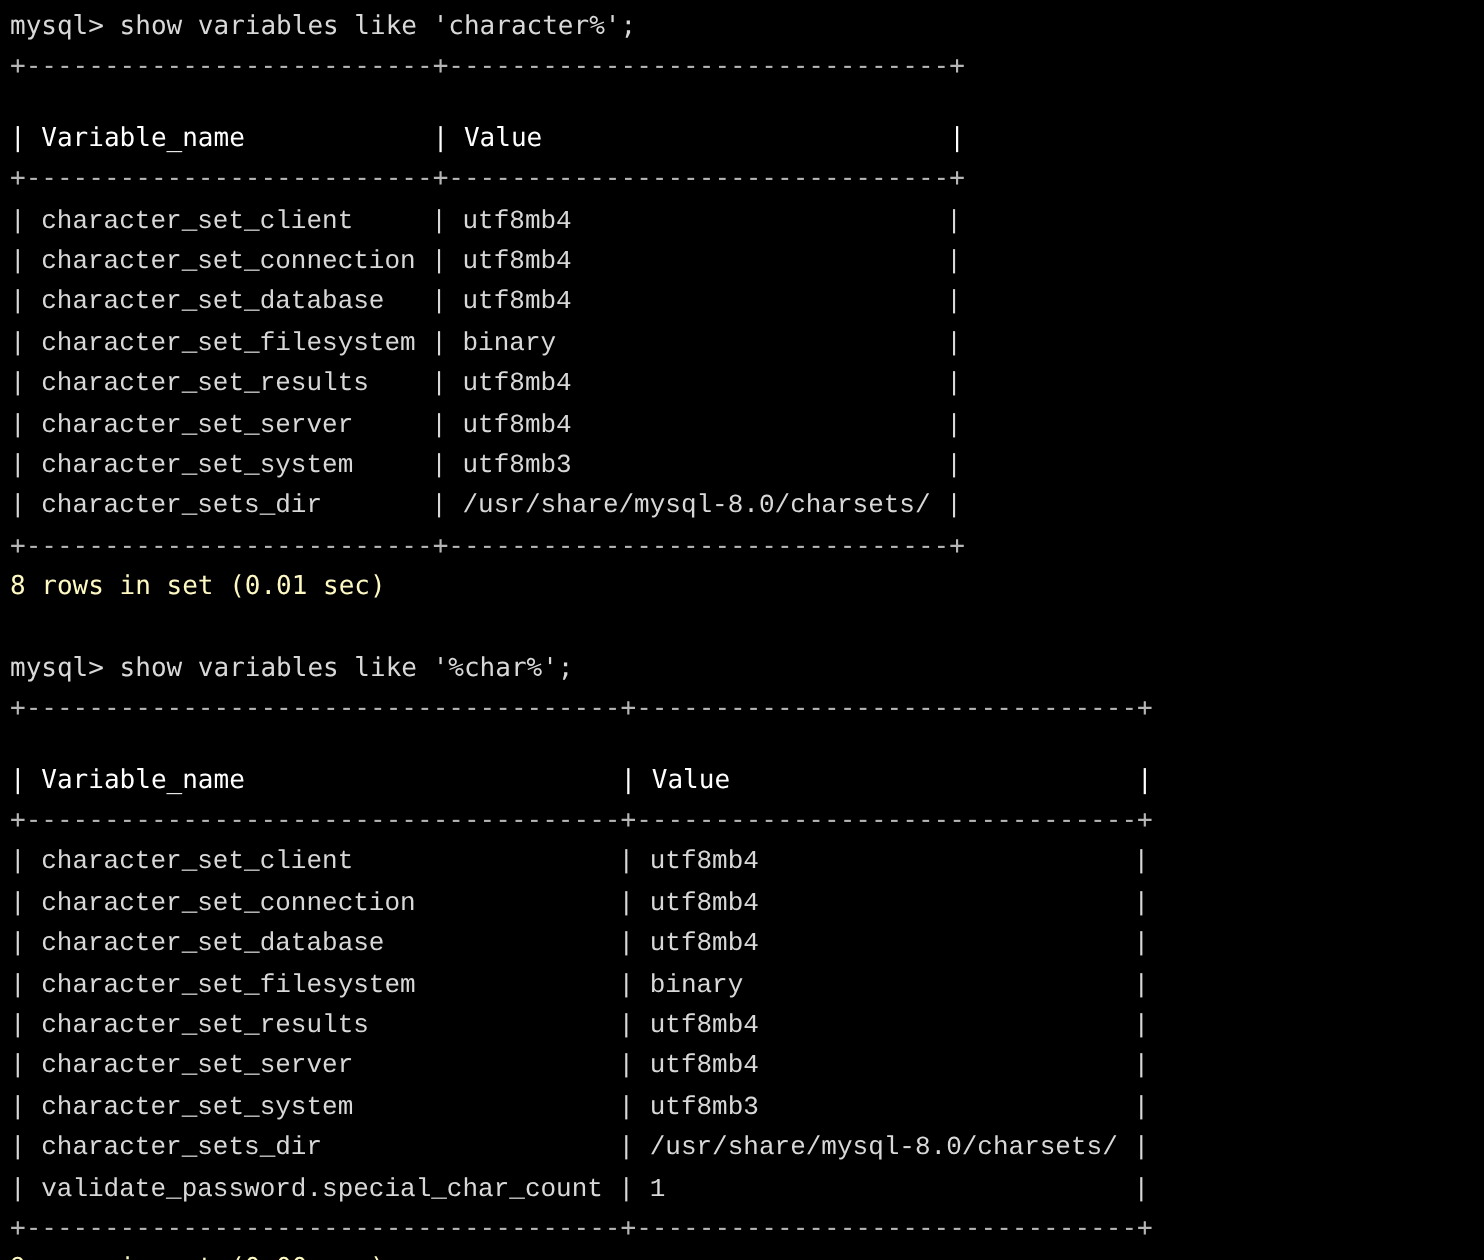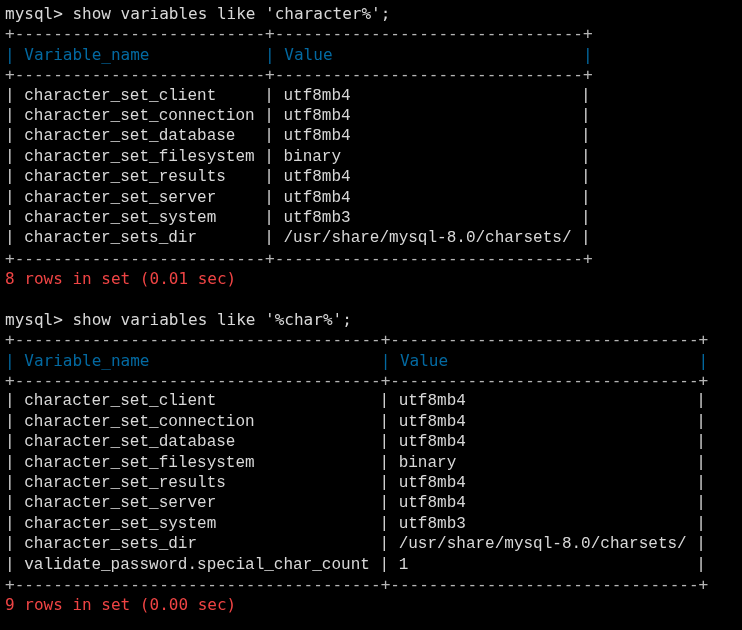--- a/index.html
+++ b/index.html
@@ -13,37 +13,37 @@
     height: 630px;
     overflow: hidden;
     font-family: "DejaVu Sans Mono", "Liberation Mono", monospace;
   }
   #terminal {
     width: 742px;
     height: 630px;
     background: #000000;
     color: #cfcfcf;
     font-family: "DejaVu Sans Mono", "Liberation Mono", monospace;
-    font-size: 16px;
+    font-size: 13px;
     line-height: 20.4px;
     letter-spacing: 0px;
     padding: 4px 0 0 5px;
     box-sizing: border-box;
     white-space: pre;
     overflow: hidden;
   }
   .term-line {
     display: block;
     white-space: pre;
     height: 20.4px;
     font-family: "DejaVu Sans Mono", "Liberation Mono", monospace;
   }
   .term-line.blank { color: transparent; }
   .rule { color: #b5b5b5; }
   .prompt-line { color: #d8d8d8; }
-  .status-line { color: #ef4444; }
+  .status-line { color: #fef9c3; }
   .row-line { color: #d8d8d8; font-family: Liberation Mono, monospace; }
-  .hdr-line { color: #0369a1; }
+  .hdr-line { color: #ffffff; margin-top: 15px; }
 </style>
 </head>
 <body>
 
 <div id="terminal"><span class="term-line prompt-line">mysql&gt; show variables like 'character%';</span><span class="term-line rule">+--------------------------+--------------------------------+</span><span class="term-line hdr-line">| Variable_name            | Value                          |</span><span class="term-line rule">+--------------------------+--------------------------------+</span><span class="term-line row-line">| character_set_client     | utf8mb4                        |</span><span class="term-line row-line">| character_set_connection | utf8mb4                        |</span><span class="term-line row-line">| character_set_database   | utf8mb4                        |</span><span class="term-line row-line">| character_set_filesystem | binary                         |</span><span class="term-line row-line">| character_set_results    | utf8mb4                        |</span><span class="term-line row-line">| character_set_server     | utf8mb4                        |</span><span class="term-line row-line">| character_set_system     | utf8mb3                        |</span><span class="term-line row-line">| character_sets_dir       | /usr/share/mysql-8.0/charsets/ |</span><span class="term-line rule">+--------------------------+--------------------------------+</span><span class="term-line status-line">8 rows in set (0.01 sec)</span><span class="term-line blank">&nbsp;</span><span class="term-line prompt-line">mysql&gt; show variables like '%char%';</span><span class="term-line rule">+--------------------------------------+--------------------------------+</span><span class="term-line hdr-line">| Variable_name                        | Value                          |</span><span class="term-line rule">+--------------------------------------+--------------------------------+</span><span class="term-line row-line">| character_set_client                 | utf8mb4                        |</span><span class="term-line row-line">| character_set_connection             | utf8mb4                        |</span><span class="term-line row-line">| character_set_database               | utf8mb4                        |</span><span class="term-line row-line">| character_set_filesystem             | binary                         |</span><span class="term-line row-line">| character_set_results                | utf8mb4                        |</span><span class="term-line row-line">| character_set_server                 | utf8mb4                        |</span><span class="term-line row-line">| character_set_system                 | utf8mb3                        |</span><span class="term-line row-line">| character_sets_dir                   | /usr/share/mysql-8.0/charsets/ |</span><span class="term-line row-line">| validate_password.special_char_count | 1                              |</span><span class="term-line rule">+--------------------------------------+--------------------------------+</span><span class="term-line status-line">9 rows in set (0.00 sec)</span></div>
 
 </body></html>

